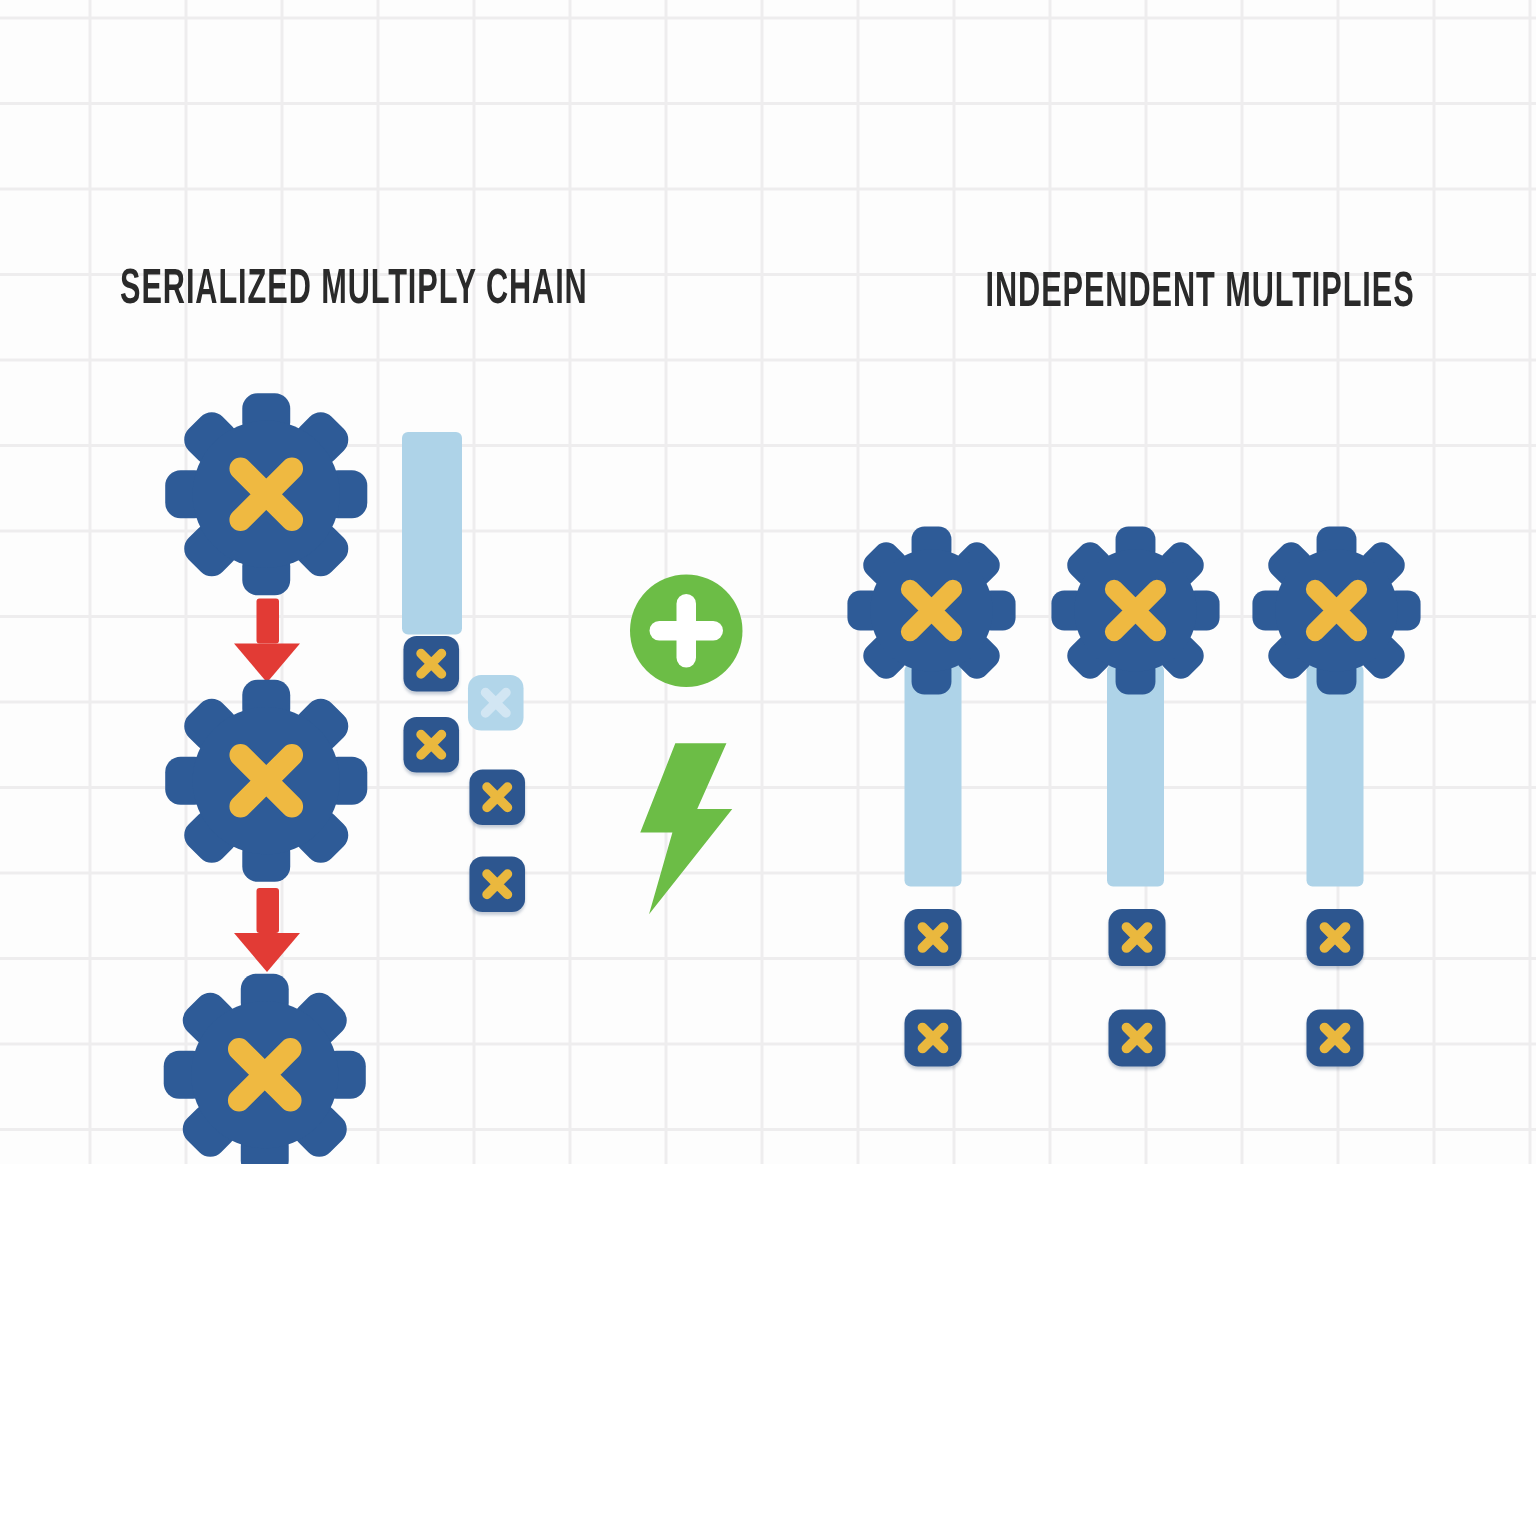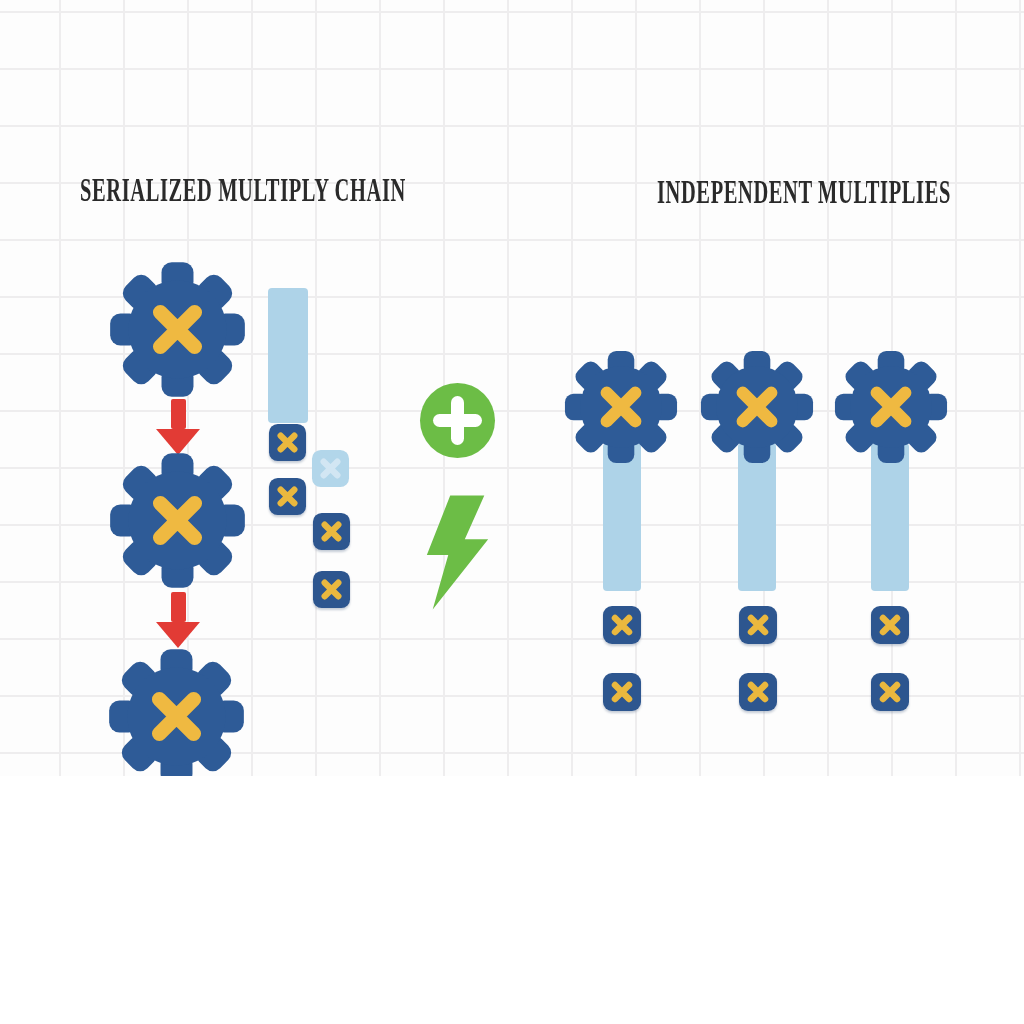--- a/index.html
+++ b/index.html
@@ -7,21 +7,21 @@
     position:relative;
     width:1024px;height:776px;
     margin:0 auto;
     background-color:#fdfdfd;
     background-image:
       linear-gradient(to right, #eeedee 2px, transparent 2px),
       linear-gradient(to bottom, #eeedee 2px, transparent 2px);
     background-size:64px 57px;
     background-position:59px 11px;
     overflow:hidden;
-    font-family:Liberation Serif, serif;
+    font-family:Liberation Sans, sans-serif;
   }
   .title{
     position:absolute;
     font-size:33px;
     font-weight:700;
     letter-spacing:1px;
     color:#2a2a2a;
     white-space:nowrap;
     transform:scaleX(0.62);
     transform-origin:0 50%;

